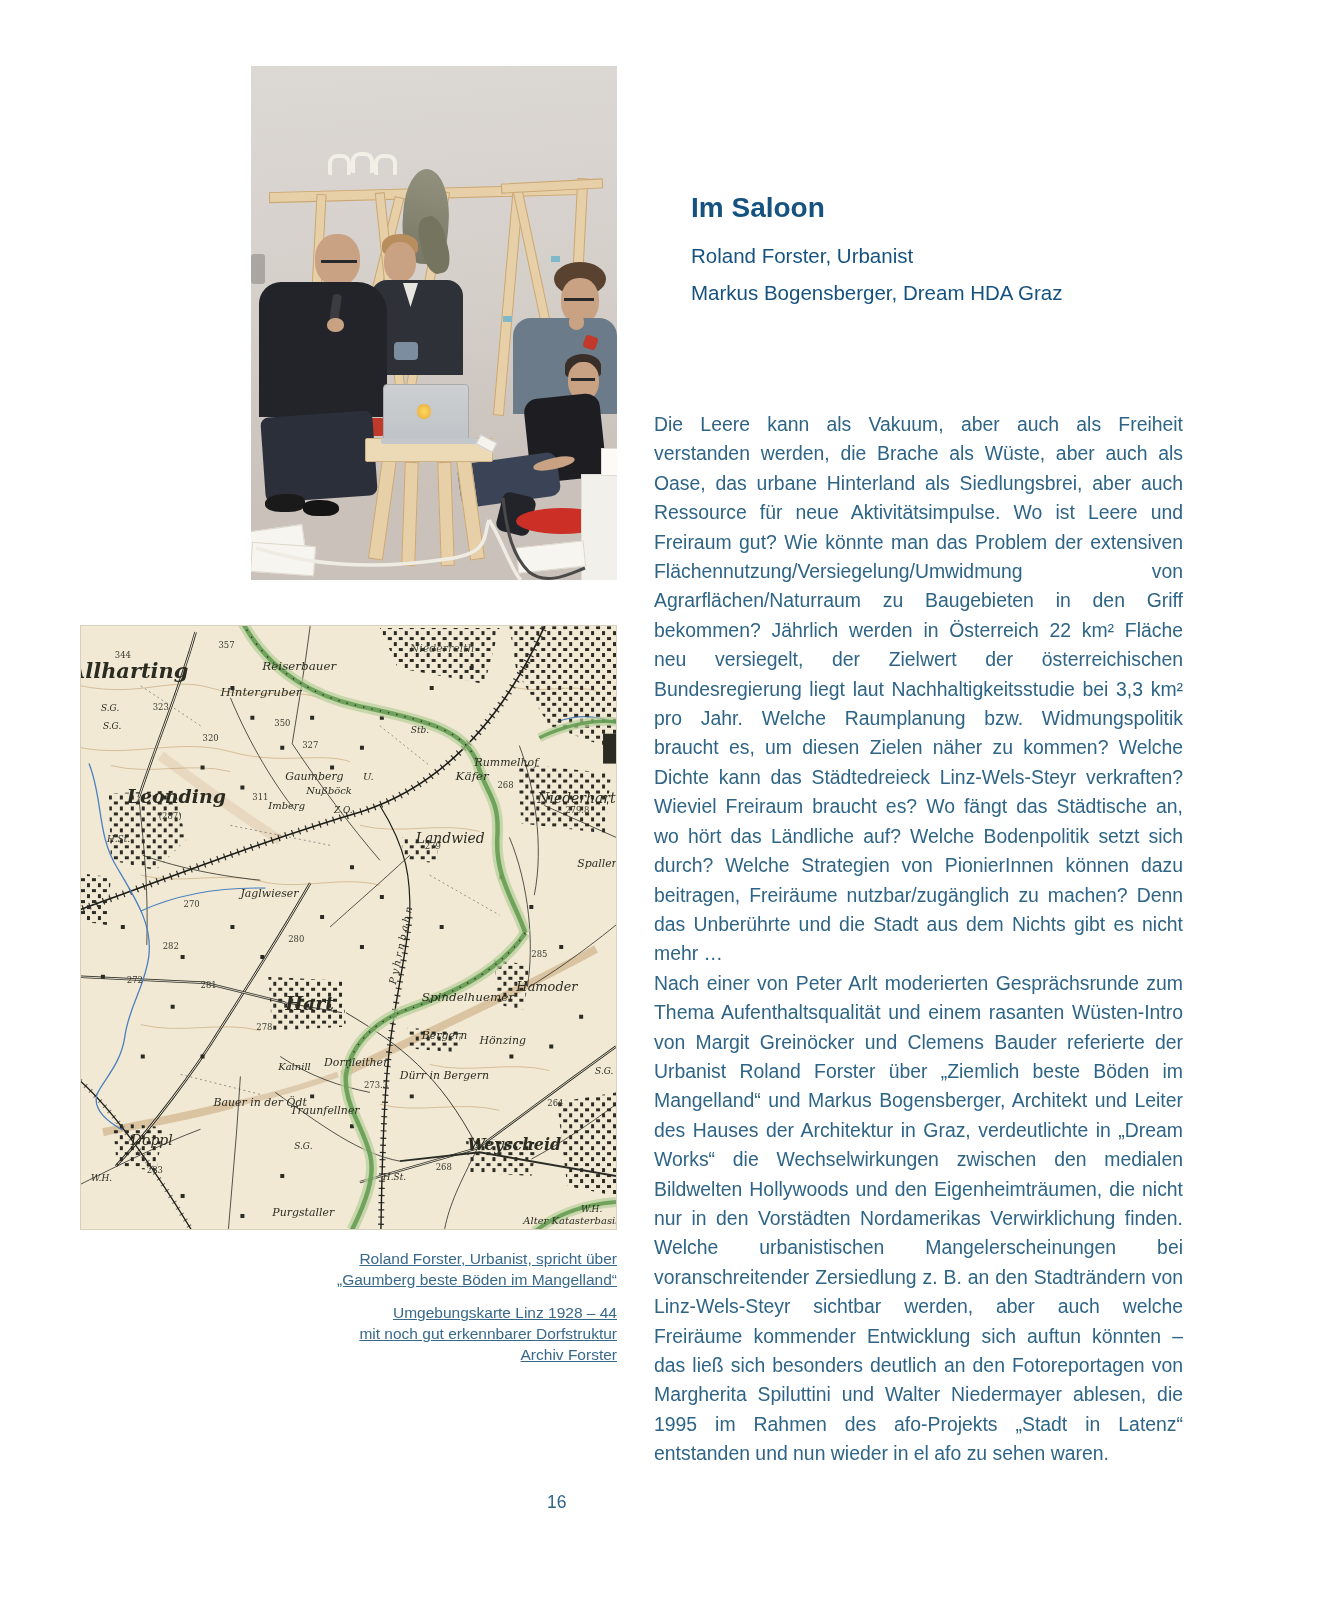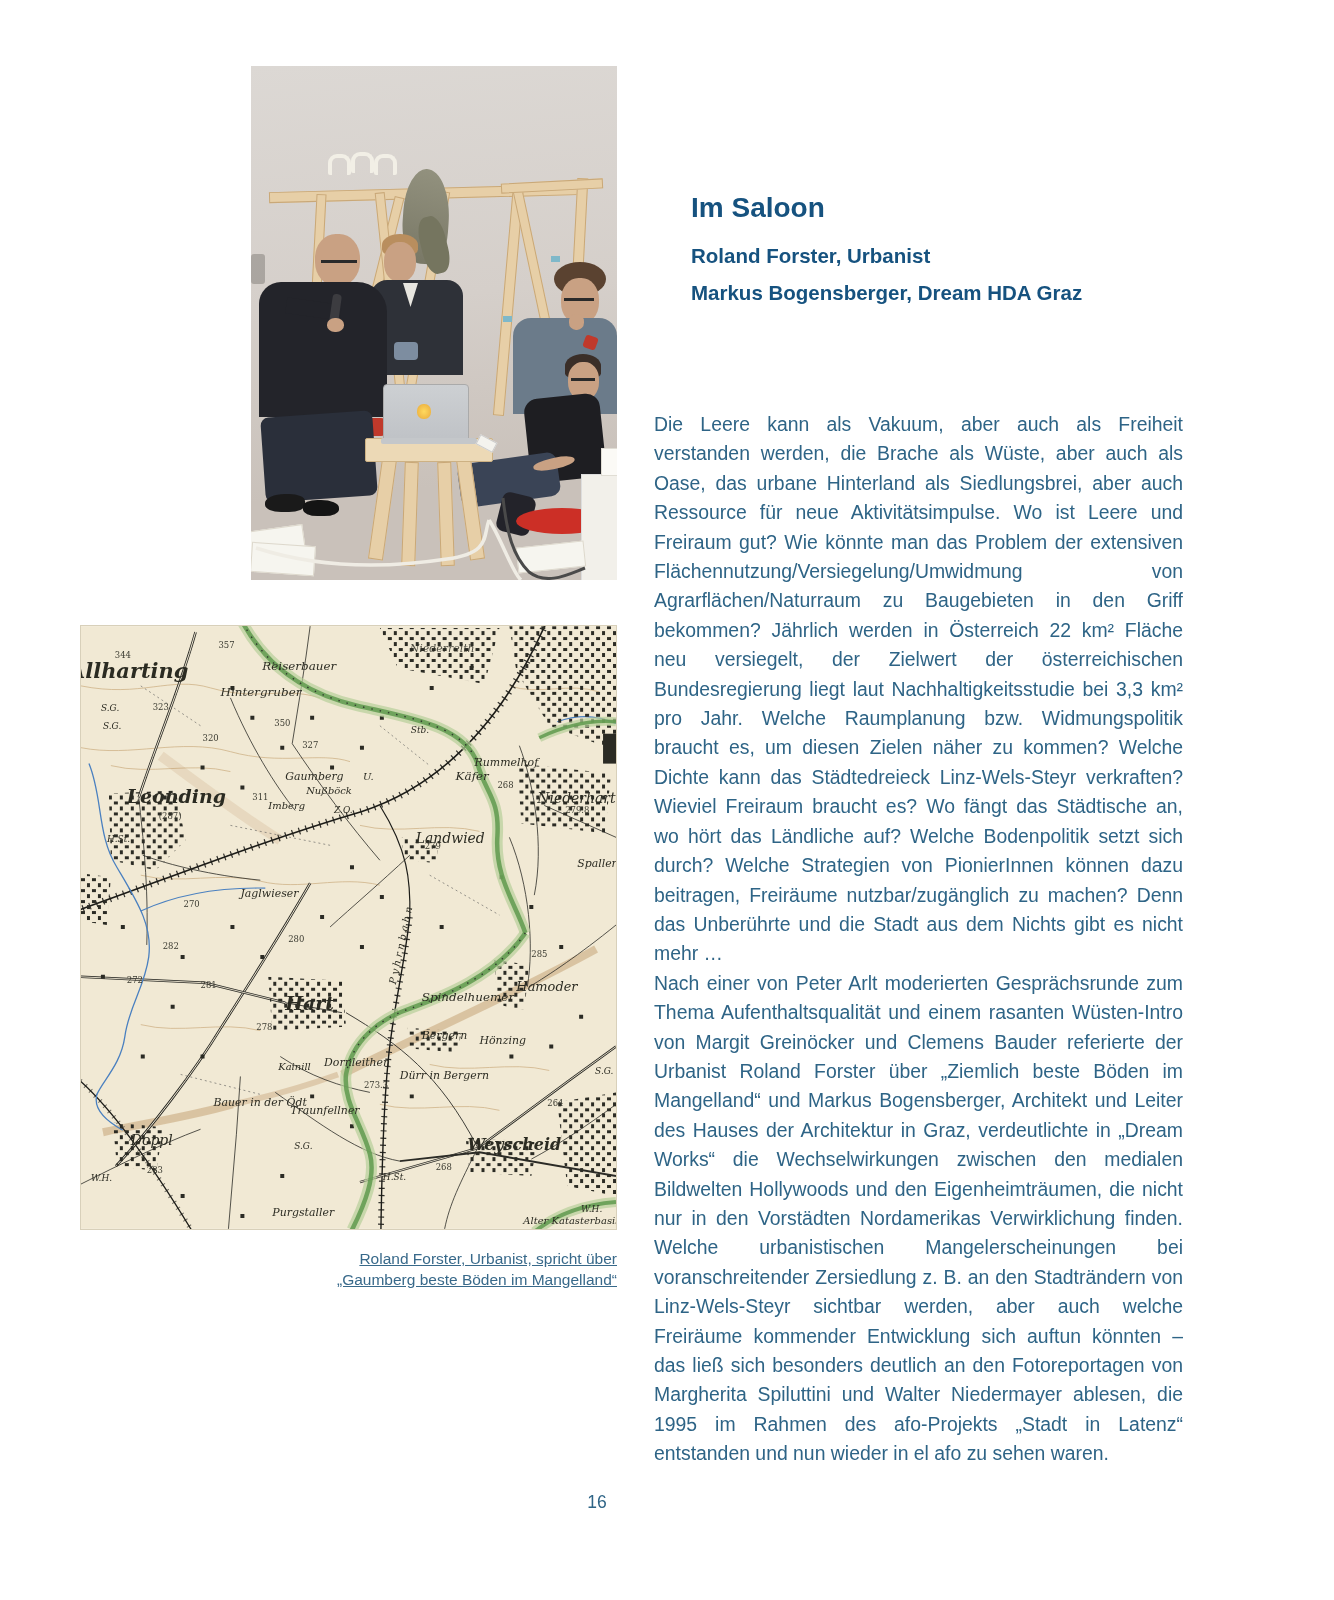--- a/index.html
+++ b/index.html
@@ -27,32 +27,32 @@
   
   .map{position:absolute;left:80px;top:625px;width:537px;height:605px;
        border:1px solid #d8d0ba;box-sizing:border-box;}
   .map svg{display:block;width:100%;height:100%;}
   .map text{font-family:"DejaVu Serif",serif;font-style:italic;fill:#2b2b22;}
   .map text.elev{font-style:normal;font-size:8.5px;fill:#3a3a30;}
 
   
   .headerblock{position:absolute;left:691px;top:193px;width:470px;color:#16527f;}
   .headerblock h1{margin:0 0 14px 0;font-size:28px;line-height:30px;font-weight:bold;}
-  .speaker{margin:0;font-size:20.5px;line-height:37px;font-weight:bold;}
+  .speaker{margin:0;font-size:20.5px;line-height:37px;font-weight:normal;}
   .article{position:absolute;left:654px;top:410px;width:529px;color:#2e6486;}
   .article p{margin:0;font-size:19.4px;line-height:29.4px;text-align:justify;}
   .article p + p{}
 
   
   .captions{position:absolute;right:717px;top:1248px;width:420px;text-align:right;color:#38698a;}
   .captions p{margin:0;font-size:15.5px;line-height:21px;}
   .captions p + p{margin-top:12px;}
   .captions span{display:block;text-decoration:underline;}
 
-  .pagenum{position:absolute;left:547px;top:1492px;width:100px;text-align:center;
+  .pagenum{position:absolute;left:547px;top:1492px;width:100px;
            font-size:17.5px;color:#2e6486;}
 </style>
 </head>
 <body>
 
 <div class="page">
 
   <div class="photo">
 
     <div style="left:0;top:188px;width:14px;height:30px;background:rgba(90,85,80,.35);border-radius:3px;"></div>
@@ -318,16 +318,21 @@
   <div class="article">
     <p>Die Leere kann als Vakuum, aber auch als Freiheit verstanden werden, die Brache als Wüste, aber auch als Oase, das urbane Hinterland als Siedlungsbrei, aber auch Ressource für neue Aktivitätsimpulse. Wo ist Leere und Freiraum gut? Wie könnte man das Problem der extensiven Flächennutzung/Versiegelung/Umwidmung von Agrarflächen/Naturraum zu Baugebieten in den Griff bekommen? Jährlich werden in Österreich 22 km² Fläche neu versiegelt, der Zielwert der österreichischen Bundesregierung liegt laut Nachhaltigkeitsstudie bei 3,3 km² pro Jahr. Welche Raumplanung bzw. Widmungspolitik braucht es, um diesen Zielen näher zu kommen? Welche Dichte kann das Städtedreieck Linz-Wels-Steyr verkraften? Wieviel Freiraum braucht es? Wo fängt das Städtische an, wo hört das Ländliche auf? Welche Bodenpolitik setzt sich durch? Welche Strategien von PionierInnen können dazu beitragen, Freiräume nutzbar/zugänglich zu machen? Denn das Unberührte und die Stadt aus dem Nichts gibt es nicht mehr …</p>
     <p>Nach einer von Peter Arlt moderierten Gesprächsrunde zum Thema Aufenthaltsqualität und einem rasanten Wüsten-Intro von Margit Greinöcker und Clemens Bauder referierte der Urbanist Roland Forster über „Ziemlich beste Böden im Mangelland“ und Markus Bogensberger, Architekt und Leiter des Hauses der Architektur in Graz, verdeutlichte in „Dream Works“ die Wechselwirkungen zwischen den medialen Bildwelten Hollywoods und den Eigenheimträumen, die nicht nur in den Vorstädten Nordamerikas Verwirklichung finden. Welche urbanistischen Mangelerscheinungen bei voranschreitender Zersiedlung z. B. an den Stadträndern von Linz-Wels-Steyr sichtbar werden, aber auch welche Freiräume kommender Entwicklung sich auftun könnten – das ließ sich besonders deutlich an den Fotoreportagen von Margherita Spiluttini und Walter Niedermayer ablesen, die 1995 im Rahmen des afo-Projekts „Stadt in Latenz“ entstanden und nun wieder in el afo zu sehen waren.</p>
   </div>
 
   <div class="captions">
     <p>
       <span>Roland Forster, Urbanist, spricht über</span>
       <span>„Gaumberg beste Böden im Mangelland“</span>
     </p>
+    <p>
+      <span>Umgebungskarte Linz 1928 – 44</span>
+      <span>mit noch gut erkennbarer Dorfstruktur</span>
+      <span>Archiv Forster</span>
+    </p>
   </div>
 
   <div class="pagenum">16</div>
 </div>
 
 </body></html>

